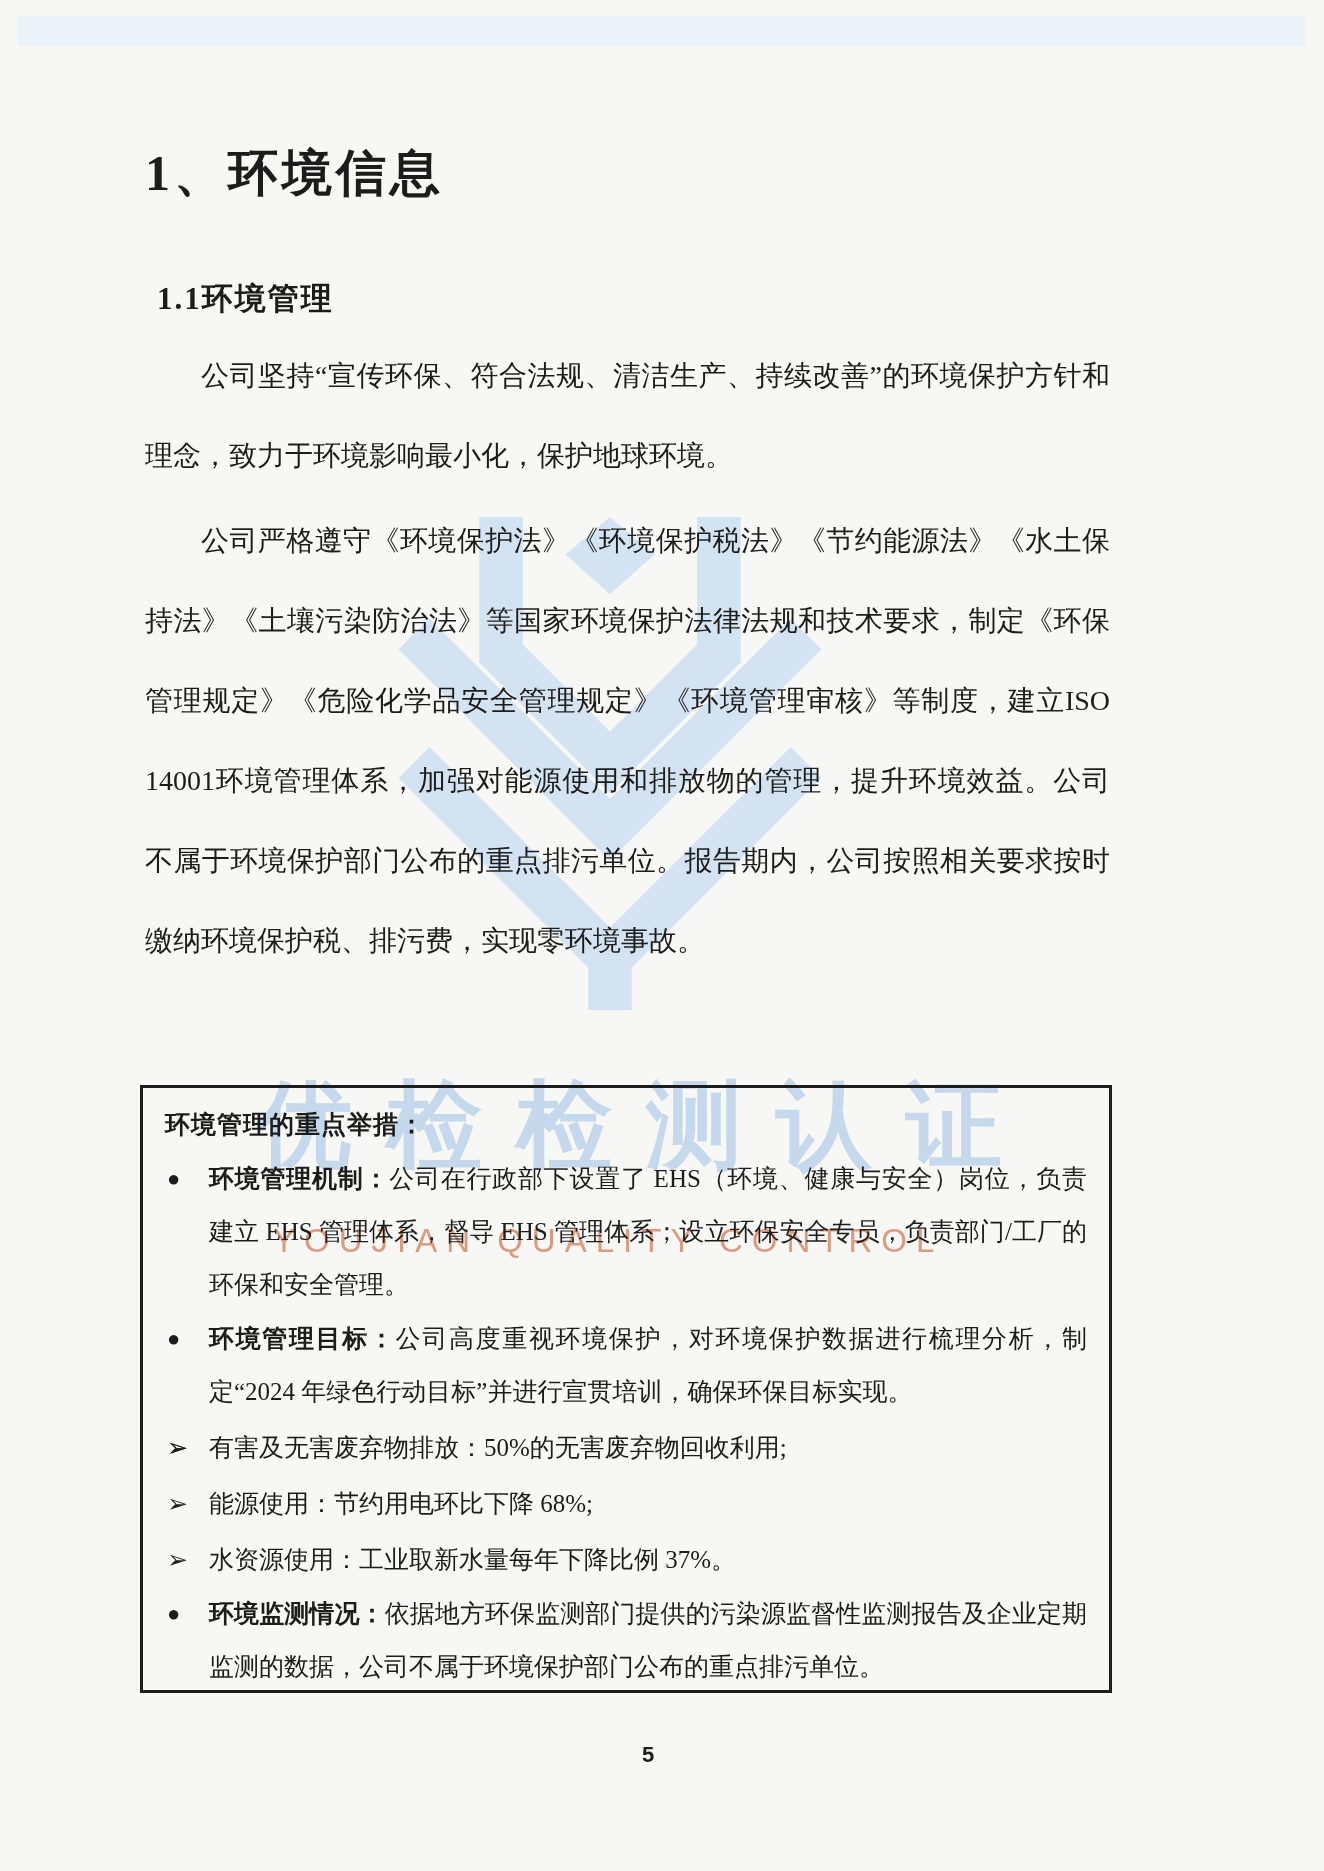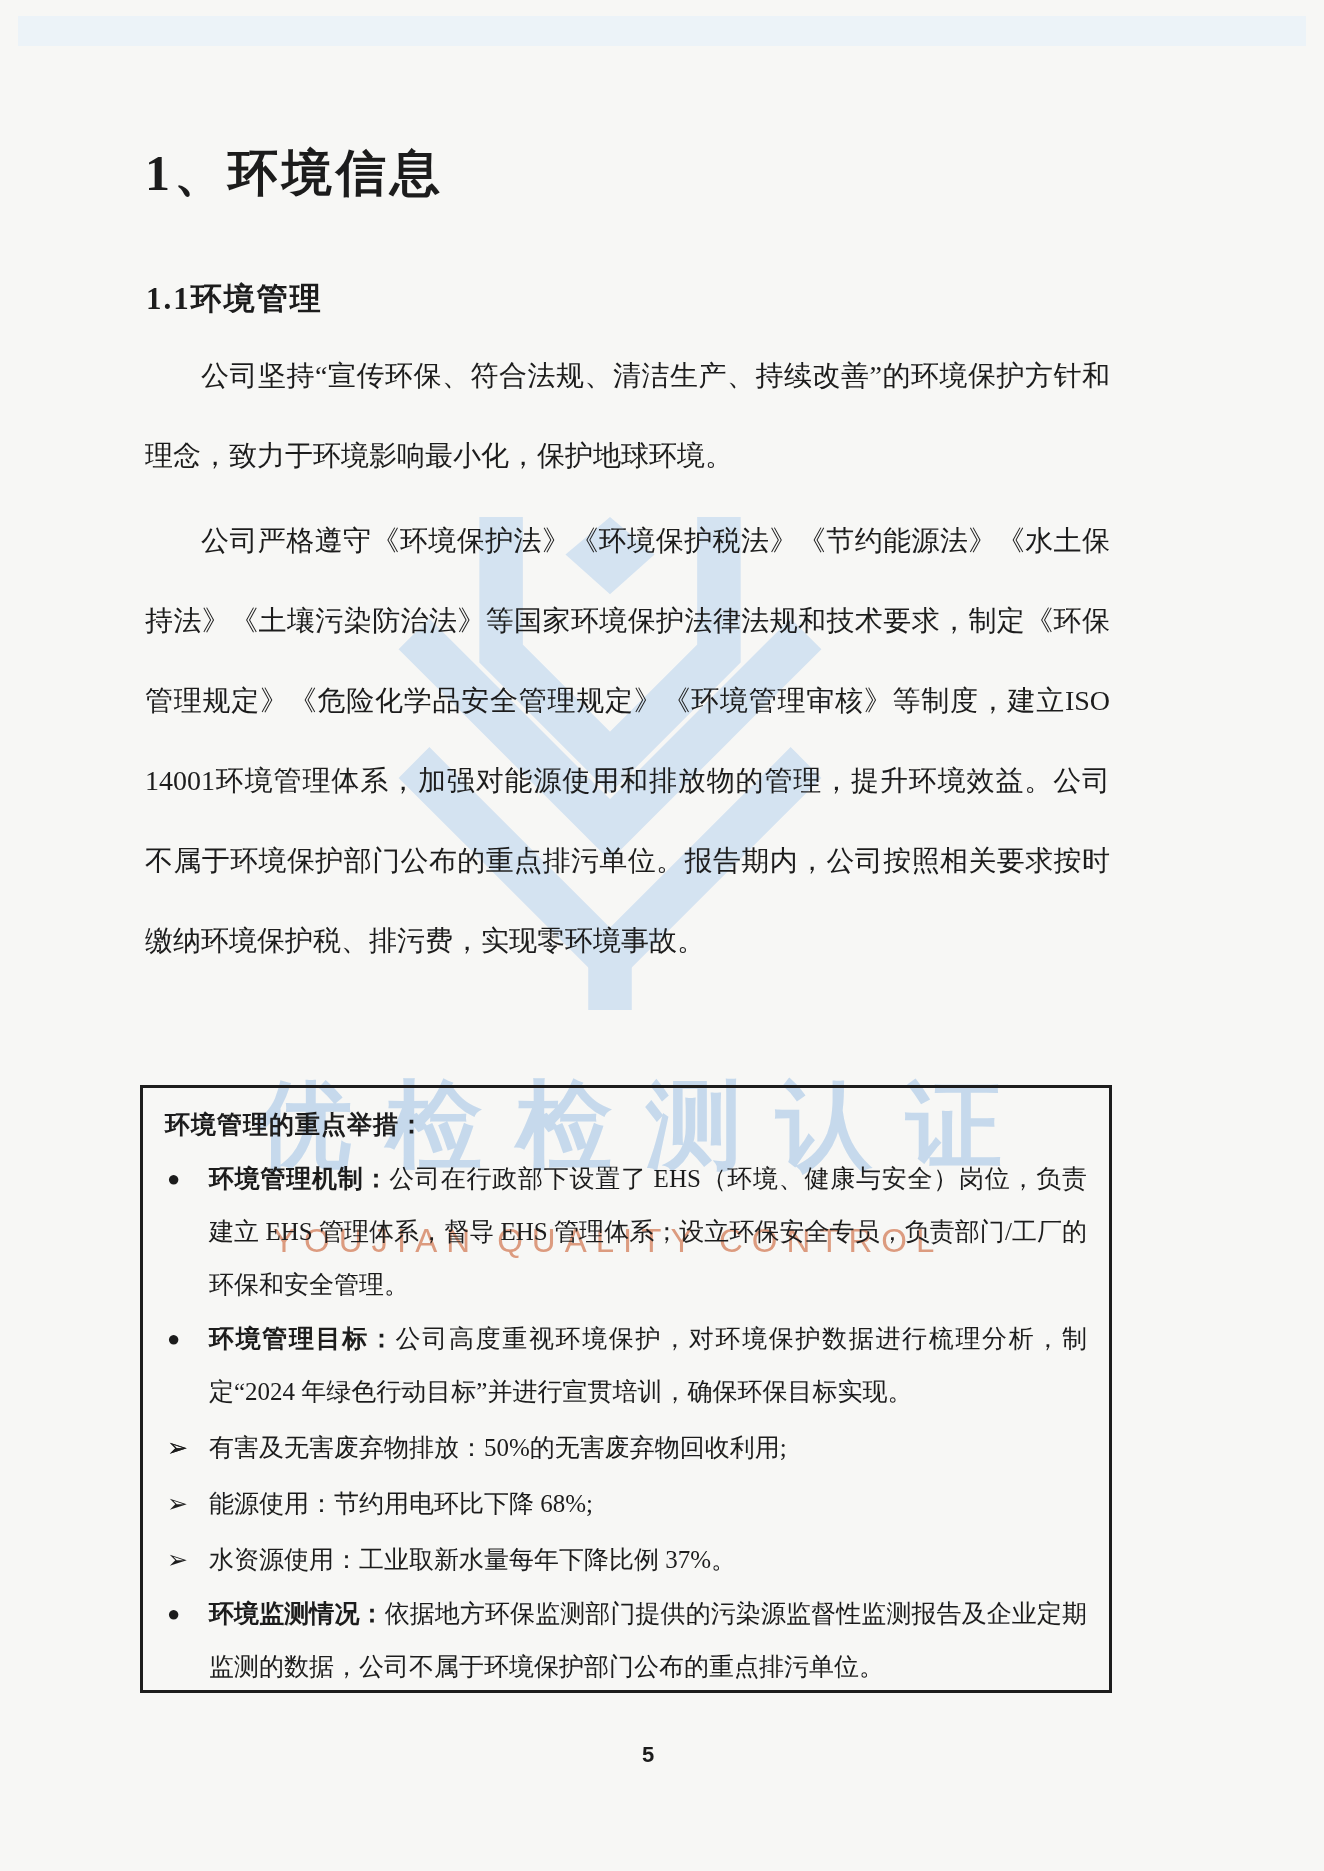--- a/index.html
+++ b/index.html
@@ -13,21 +13,21 @@
   }
   .scan-band{
     position:absolute;left:18px;top:16px;width:1288px;height:30px;
     background:#e9f1f9;opacity:.8;
   }
   .page-title{
     position:absolute;left:145px;top:140px;
     font-size:50px;font-weight:bold;letter-spacing:4px;
   }
   .section-heading{
-    position:absolute;left:146px;top:278px;
+    position:absolute;left:157px;top:278px;
     font-size:31px;font-weight:bold;letter-spacing:2px;
   }
   .body-text{
     position:absolute;left:145px;top:336px;width:965px;
     font-size:28px;line-height:80px;
     text-align:justify;
   }
   .body-text p{margin:0 0 5px 0;text-indent:2em;}
   
   .wm{position:absolute;pointer-events:none;}

